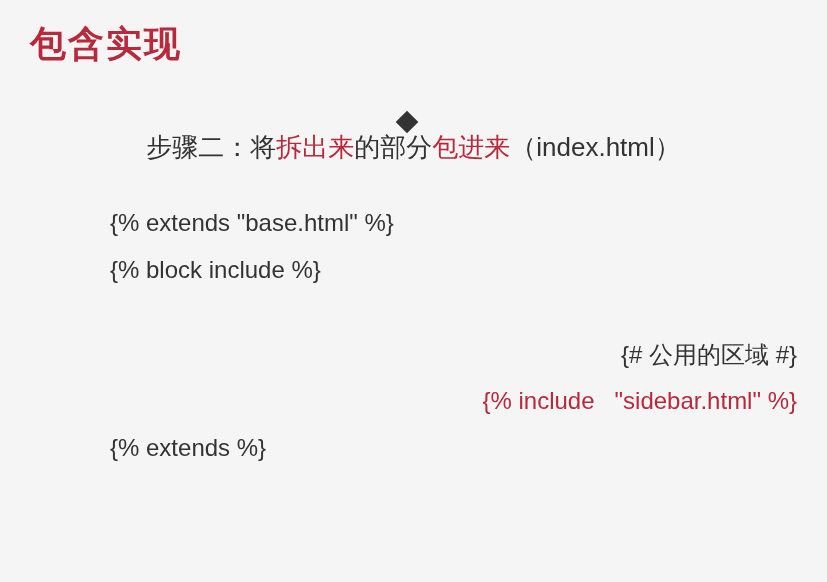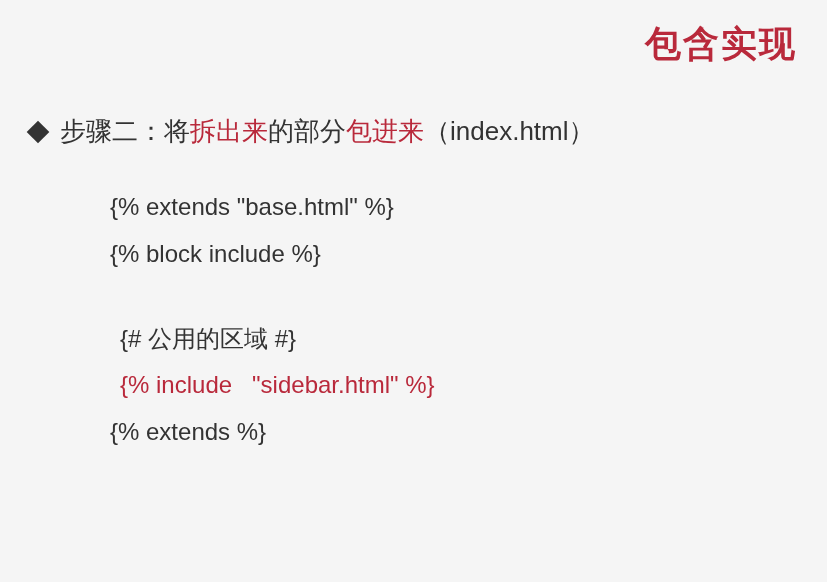--- a/index.html
+++ b/index.html
@@ -9,33 +9,34 @@
     }
     body {
       width: 827px;
       height: 582px;
       background: #f5f5f5;
       font-family: "Microsoft YaHei", "PingFang SC", sans-serif;
       padding: 20px 30px;
       overflow: hidden;
     }
     .title {
-      text-align: right;
+      text-align: left;
       font-size: 36px;
       font-weight: bold;
       color: #b9293b;
       margin-bottom: 45px;
       letter-spacing: 2px;
     }
     .step-line {
       display: flex;
       align-items: center;
       font-size: 26px;
       color: #333;
       margin-bottom: 35px;
+      flex-direction: column;
     }
     .diamond {
       display: inline-block;
       width: 16px;
       height: 16px;
       background: #333;
       transform: rotate(45deg);
       margin-right: 14px;
       flex-shrink: 0;
     }
@@ -52,20 +53,21 @@
       line-height: 1.95;
     }
     .code-line {
       white-space: pre;
     }
     .indent1 {
       padding-left: 30px;
     }
     .indent05 {
       padding-left: 10px;
+      text-align: right;
     }
     .red-line {
       color: #b9293b;
     }
     .gap {
       height: 38px;
     }
   </style>
 </head>
 <body>

